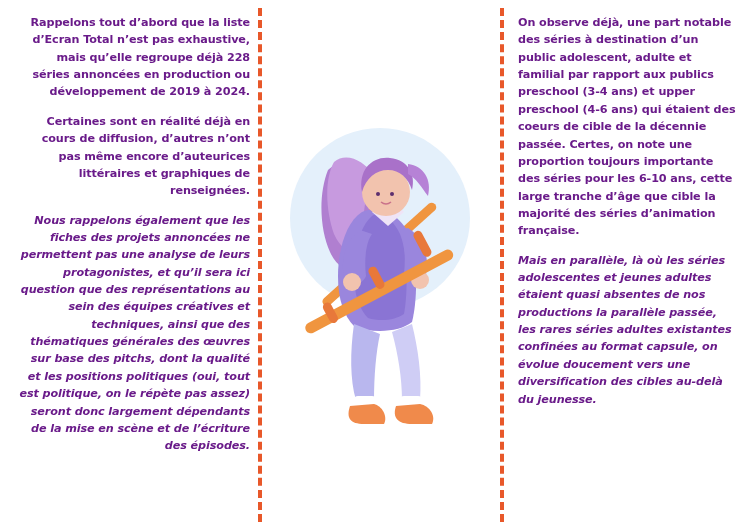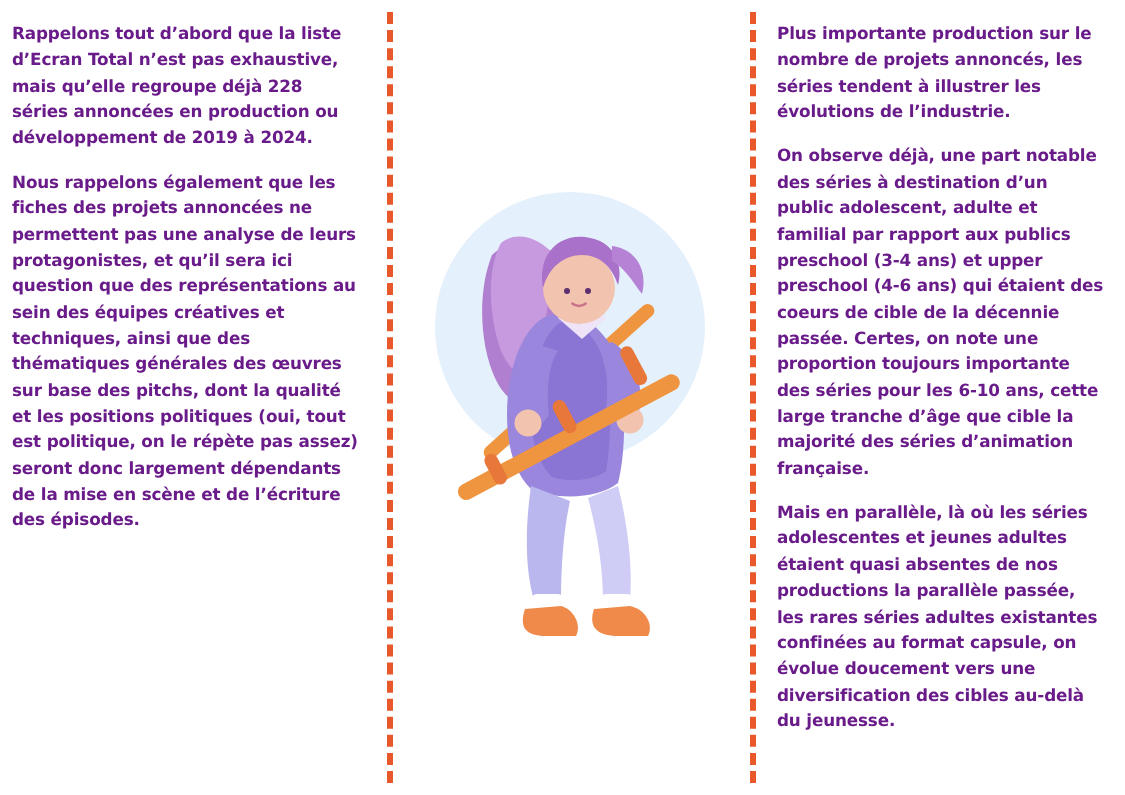--- a/index.html
+++ b/index.html
@@ -18,26 +18,26 @@
   .column {
     position: absolute;
     top: 14px;
     width: 232px;
     color: #6a1b8a;
     font-weight: bold;
     font-size: 11.2px;
     line-height: 1.55;
     letter-spacing: -0.1px;
   }
-  .column.left { left: 8px; }
+  .column.left { left: 18px; text-align: right; }
   .column.right { left: 518px; width: 218px; }
   .column p {
     margin: 0 0 12px 0;
   }
-  .column p:last-child { margin-bottom: 0; }
+  .column p:last-child { margin-bottom: 0; font-style: italic; }
 
   
   .divider {
     position: absolute;
     top: 8px;
     height: 514px;
     width: 0;
     border-left: 4px dashed #e8582a;
   }
   .divider.d1 { left: 258px; }
@@ -66,20 +66,21 @@
     top: 0;
   }
 </style>
 </head>
 <body>
 
 <div id="page">
 
   <div class="column left">
     <p>Rappelons tout d’abord que la liste d’Ecran Total n’est pas exhaustive, mais qu’elle regroupe déjà 228 séries annoncées en production ou développement de 2019 à 2024.</p>
+    <p>Certaines sont en réalité déjà en cours de diffusion, d’autres n’ont pas même encore d’auteurices littéraires et graphiques de renseignées.</p>
     <p>Nous rappelons également que les fiches des projets annoncées ne permettent pas une analyse de leurs protagonistes, et qu’il sera ici question que des représentations au sein des équipes créatives et techniques, ainsi que des thématiques générales des œuvres sur base des pitchs, dont la qualité et les positions politiques (oui, tout est politique, on le répète pas assez) seront donc largement dépendants de la mise en scène et de l’écriture des épisodes.</p>
   </div>
 
   <div class="divider d1"></div>
   <div class="divider d2"></div>
 
   <div class="illustration">
     <div class="halo"></div>
     <svg class="char" width="224" height="330" viewBox="0 0 224 330">
 
@@ -123,18 +124,17 @@
 
       <rect x="86" y="296" width="22" height="12" rx="4" fill="#ffffff"></rect>
       <rect x="132" y="296" width="22" height="12" rx="4" fill="#ffffff"></rect>
 
       <path d="M82 306 C78 318 82 324 96 324 L116 324 C120 316 114 306 106 304 Z" fill="#f08a4b"></path>
       <path d="M128 306 C124 318 130 324 144 324 L164 324 C168 316 162 306 152 304 Z" fill="#f08a4b"></path>
     </svg>
   </div>
 
   <div class="column right">
-    <p>Plus importante production sur le nombre de projets annoncés, les séries tendent à illustrer les évolutions de l’industrie.</p>
     <p>On observe déjà, une part notable des séries à destination d’un public adolescent, adulte et familial par rapport aux publics preschool (3-4 ans) et upper preschool (4-6 ans) qui étaient des coeurs de cible de la décennie passée. Certes, on note une proportion toujours importante des séries pour les 6-10 ans, cette large tranche d’âge que cible la majorité des séries d’animation française.</p>
     <p>Mais en parallèle, là où les séries adolescentes et jeunes adultes étaient quasi absentes de nos productions la parallèle passée, les rares séries adultes existantes confinées au format capsule, on évolue doucement vers une diversification des cibles au-delà du jeunesse.</p>
   </div>
 
 </div>
 
 </body></html>

